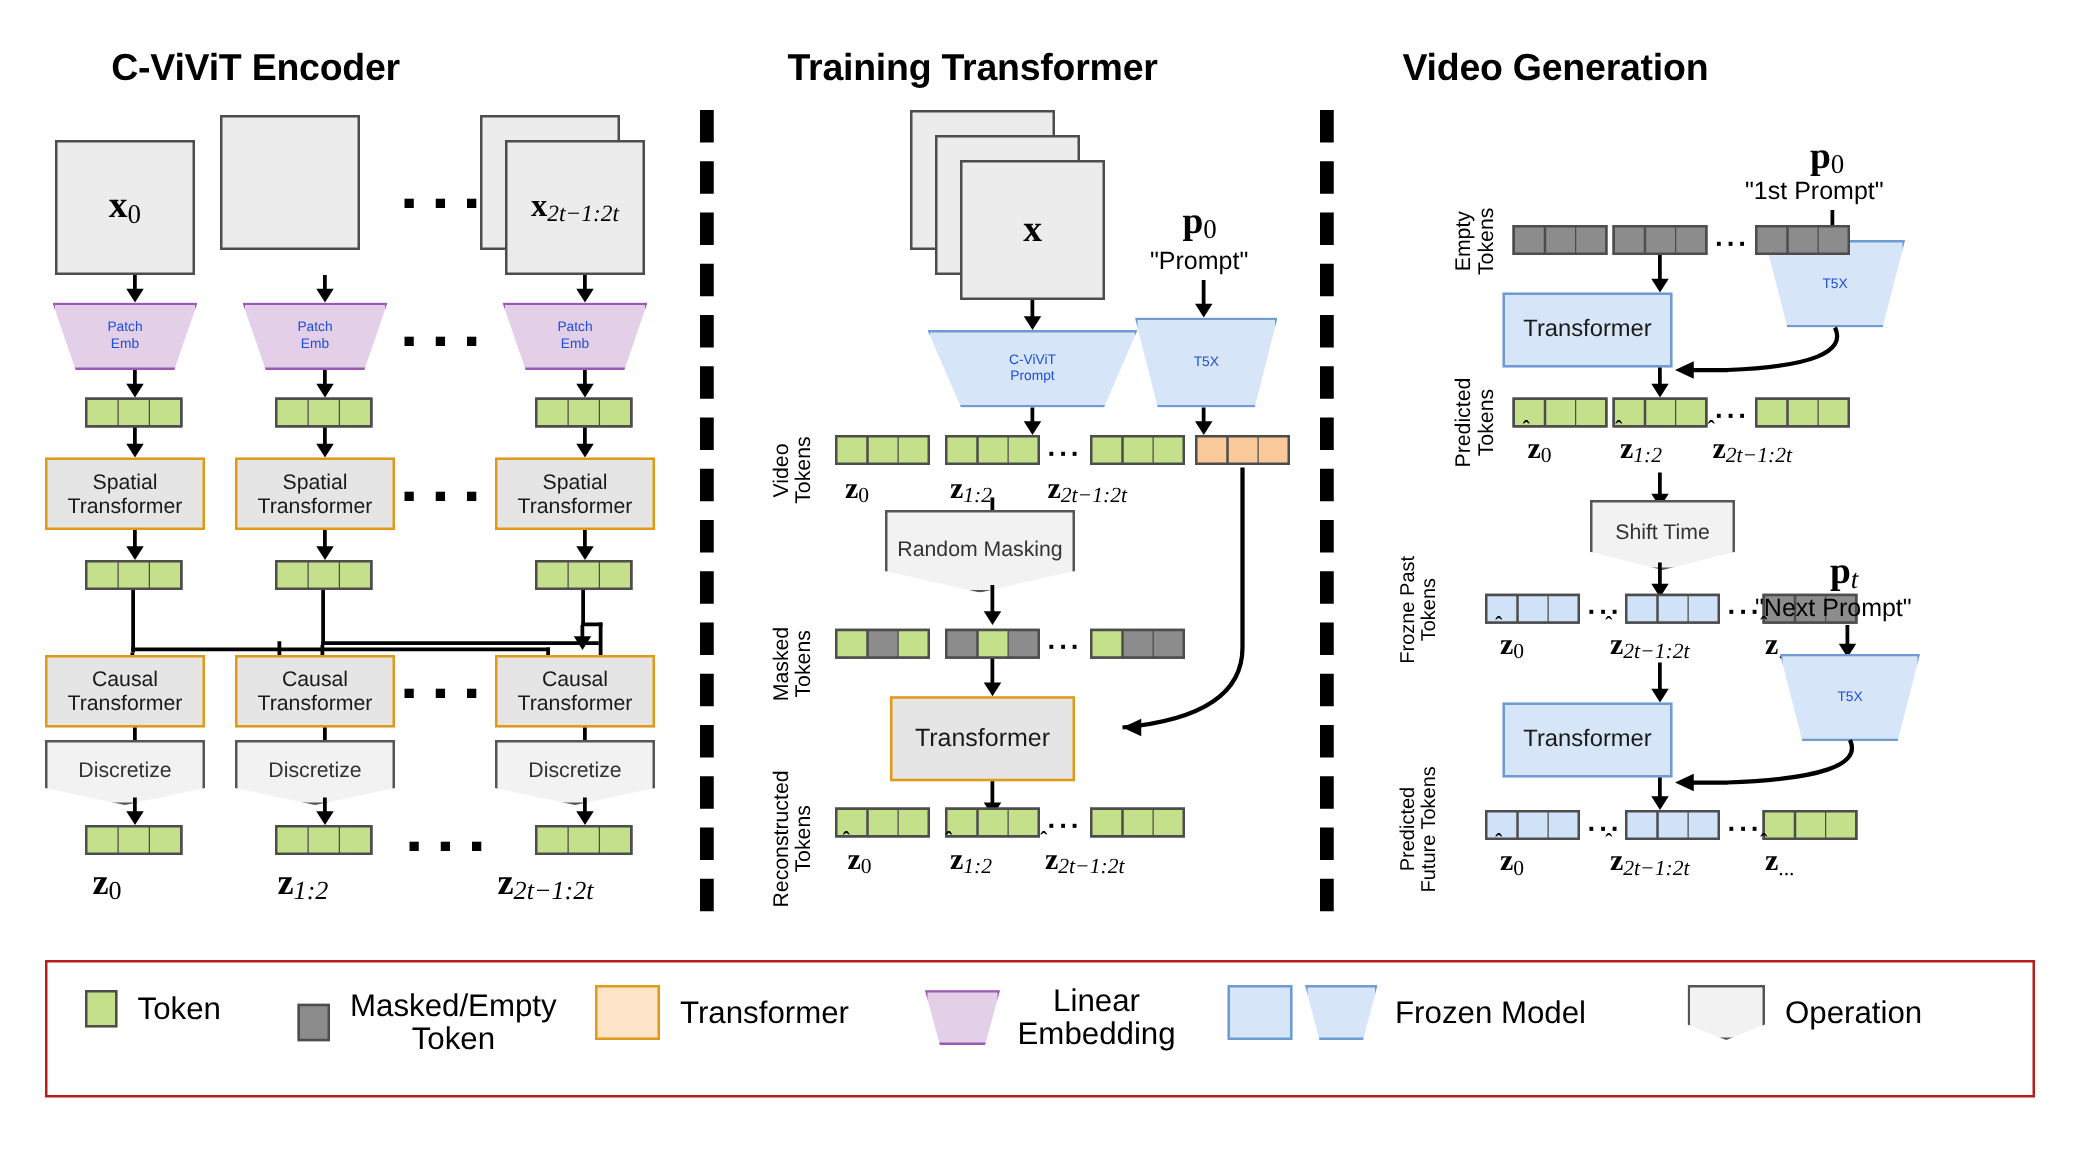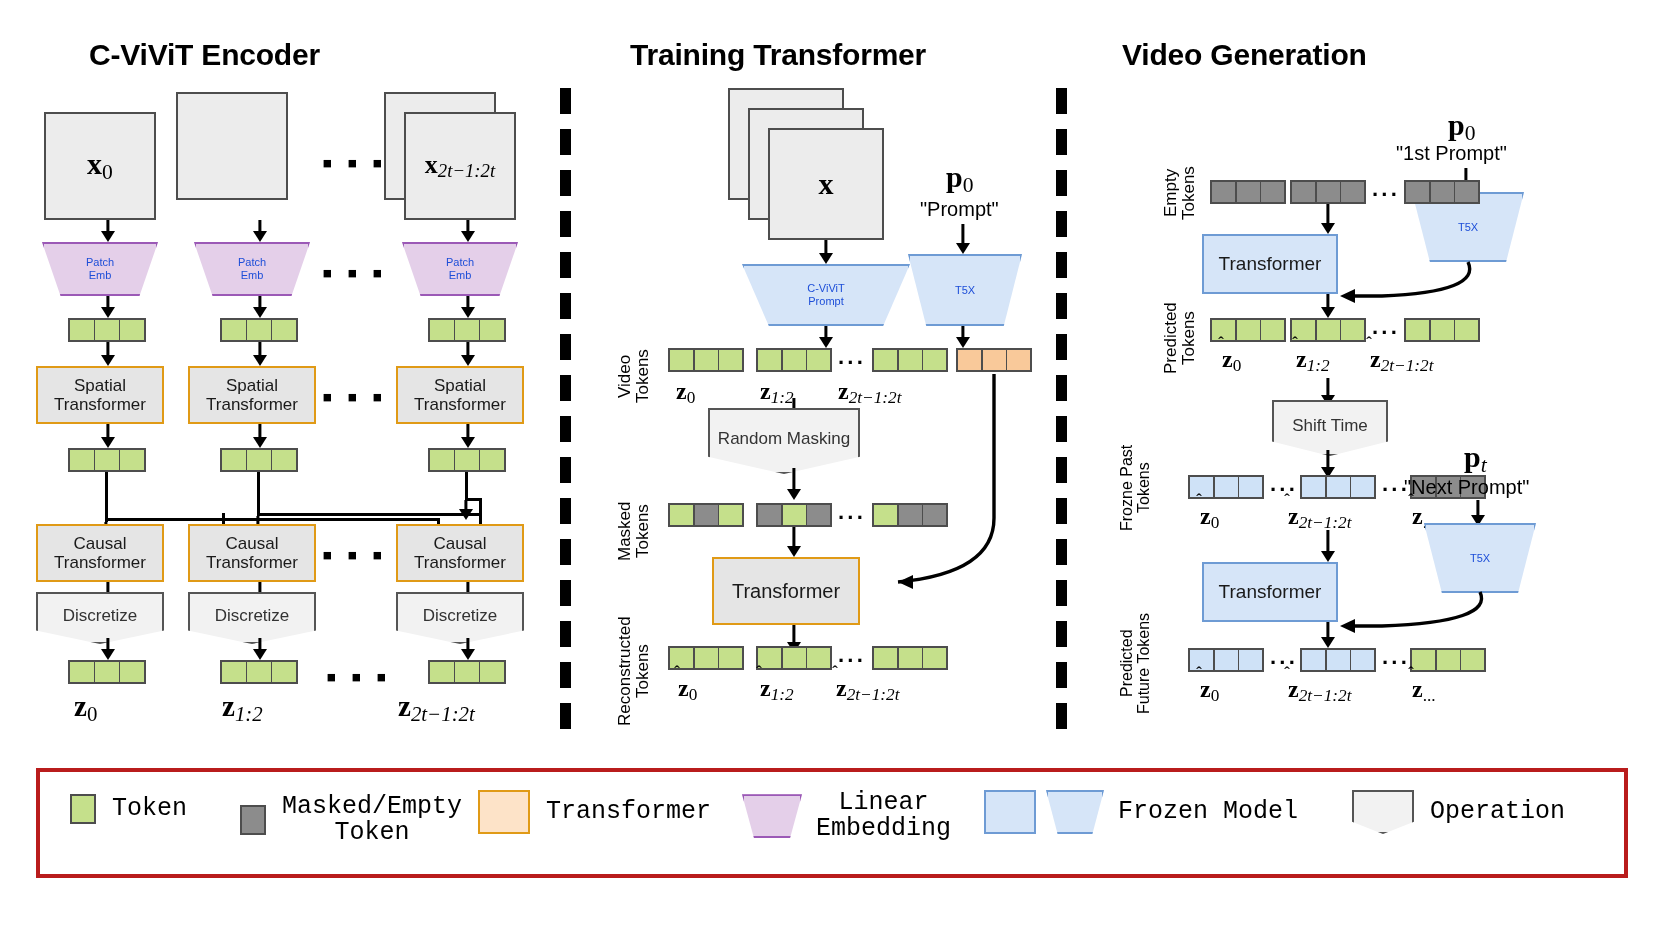--- a/index.html
+++ b/index.html
@@ -148,23 +148,22 @@
 
   
   .sep { position: absolute; width: 11px; }
   .sep span { display: block; width: 11px; height: 26px; background: #000; margin-bottom: 15px; }
 
   
   #legend {
     position: absolute;
     left: 36px; top: 768px;
     width: 1592px; height: 110px;
-    border: 4px solid #b91c1c;
+    border: 2px solid #b91c1c;
     background: #fff;
-    font-family: Liberation Mono, monospace;
   }
   .lg-item { position: absolute; display: flex; align-items: center; }
   .lg-text {
     font-size: 25px; color: #000; line-height: 1.05;
     text-align: center; white-space: pre-line;
   }
   .sw { border: 2.2px solid #4d4d4d; }
   .sw-green { background: #c5e08b; }
   .sw-gray  { background: #8c8c8c; }
   .sw-orange{ background: #fde3c8; border: 2.5px solid #e09a16; }

